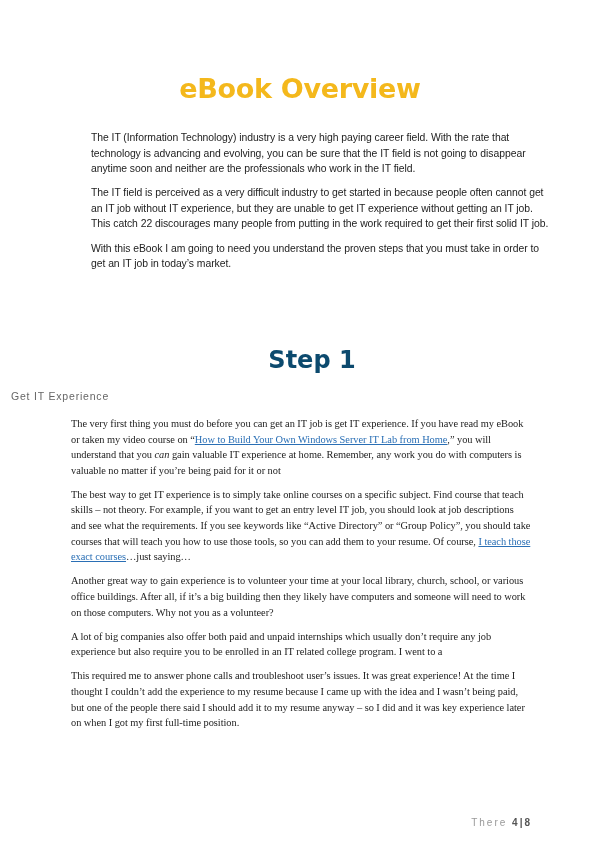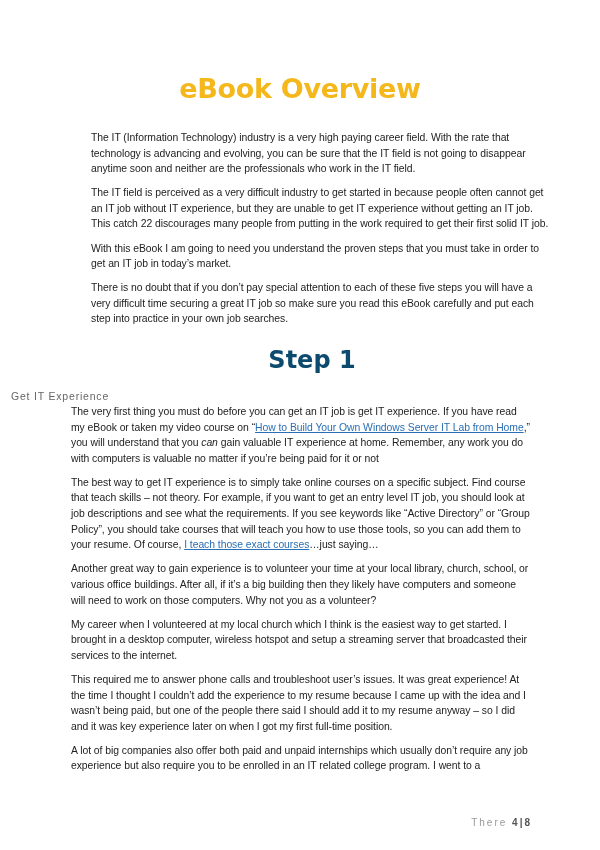--- a/index.html
+++ b/index.html
@@ -26,21 +26,21 @@
   .step-heading {
     position: absolute; left: 12px; width: 600px; text-align: center; top: 346px;
     margin: 0;
     font-family: "DejaVu Sans", sans-serif;
     font-weight: bold; font-size: 24px; color: #0c4a6e;
   }
   .step-sub {
     position: absolute; left: 0; width: 600px; top: 390px;
     font-size: 10.5px; letter-spacing: 0.8px; color: #666666; margin-left: 11px;
   }
-  .step { top: 404px; }
+  .step { top: 416px; font-family: Liberation Serif, serif; }
   a.link { color: #2a6fb5; text-decoration: underline; }
   em { font-style: italic; }
   .footer-left {
     position: absolute; left: 70px; top: 817px;
     font-size: 16px; letter-spacing: 2.8px; color: #999999;
     text-decoration: underline; text-decoration-color: #999999; margin-top: 32px;
   }
   .footer-right {
     position: absolute; right: 70px; top: 817px;
     font-size: 10px; letter-spacing: 2px; color: #999999;
@@ -51,33 +51,31 @@
 </head>
 <body>
 
 <div class="page">
   <h1 class="title">eBook Overview</h1>
 
   <div class="body intro">
     <p>The IT (Information Technology) industry is a very high paying career field. With the rate that technology is advancing and evolving, you can be sure that the IT field is not going to disappear anytime soon and neither are the professionals who work in the IT field.</p>
     <p>The IT field is perceived as a very difficult industry to get started in because people often cannot get an IT job without IT experience, but they are unable to get IT experience without getting an IT job. This catch 22 discourages many people from putting in the work required to get their first solid IT job.</p>
     <p>With this eBook I am going to need you understand the proven steps that you must take in order to get an IT job in today’s market.</p>
-    <p>There is no doubt that if you don’t pay special attention to each of these five steps you will have a very difficult time securing a great IT job so make sure you read this eBook carefully and put each step into practice in your own job searches.</p>
   </div>
 
   <h2 class="step-heading">Step 1</h2>
   <div class="step-sub">Get IT Experience</div>
 
   <div class="body step">
     <p><span>The very first thing you must do before you can get an IT job is get IT experience. If you have read my eBook or taken my video course on “</span><a class="link" href="#">How to Build Your Own Windows Server IT Lab from Home</a><span>,” you will understand that you </span><em>can</em><span> gain valuable IT experience at home. Remember, any work you do with computers is valuable no matter if you’re being paid for it or not</span></p>
     <p><span>The best way to get IT experience is to simply take online courses on a specific subject. Find course that teach skills – not theory. For example, if you want to get an entry level IT job, you should look at job descriptions and see what the requirements. If you see keywords like “Active Directory” or “Group Policy”, you should take courses that will teach you how to use those tools, so you can add them to your resume. Of course, </span><a class="link" href="#">I teach those exact courses</a><span>…just saying…</span></p>
     <p>Another great way to gain experience is to volunteer your time at your local library, church, school, or various office buildings. After all, if it’s a big building then they likely have computers and someone will need to work on those computers. Why not you as a volunteer?</p>
-    <p>My career when I volunteered at my local church which I think is the easiest way to get started. I brought in a desktop computer, wireless hotspot and setup a streaming server that broadcasted their services to the internet.</p>
+    <p>A lot of big companies also offer both paid and unpaid internships which usually don’t require any job experience but also require you to be enrolled in an IT related college program. I went to a</p>
     <p>This required me to answer phone calls and troubleshoot user’s issues. It was great experience! At the time I thought I couldn’t add the experience to my resume because I came up with the idea and I wasn’t being paid, but one of the people there said I should add it to my resume anyway – so I did and it was key experience later on when I got my first full-time position.</p>
-    <p>A lot of big companies also offer both paid and unpaid internships which usually don’t require any job experience but also require you to be enrolled in an IT related college program. I went to a</p>
   </div>
 
   <a class="footer-left" href="#">InstructorPaul.com</a>
   <div class="footer-right">
     <span>There</span>
     <span class="num">4</span><span class="sep">|</span><span class="num">8</span>
   </div>
 </div>
 
 </body></html>

